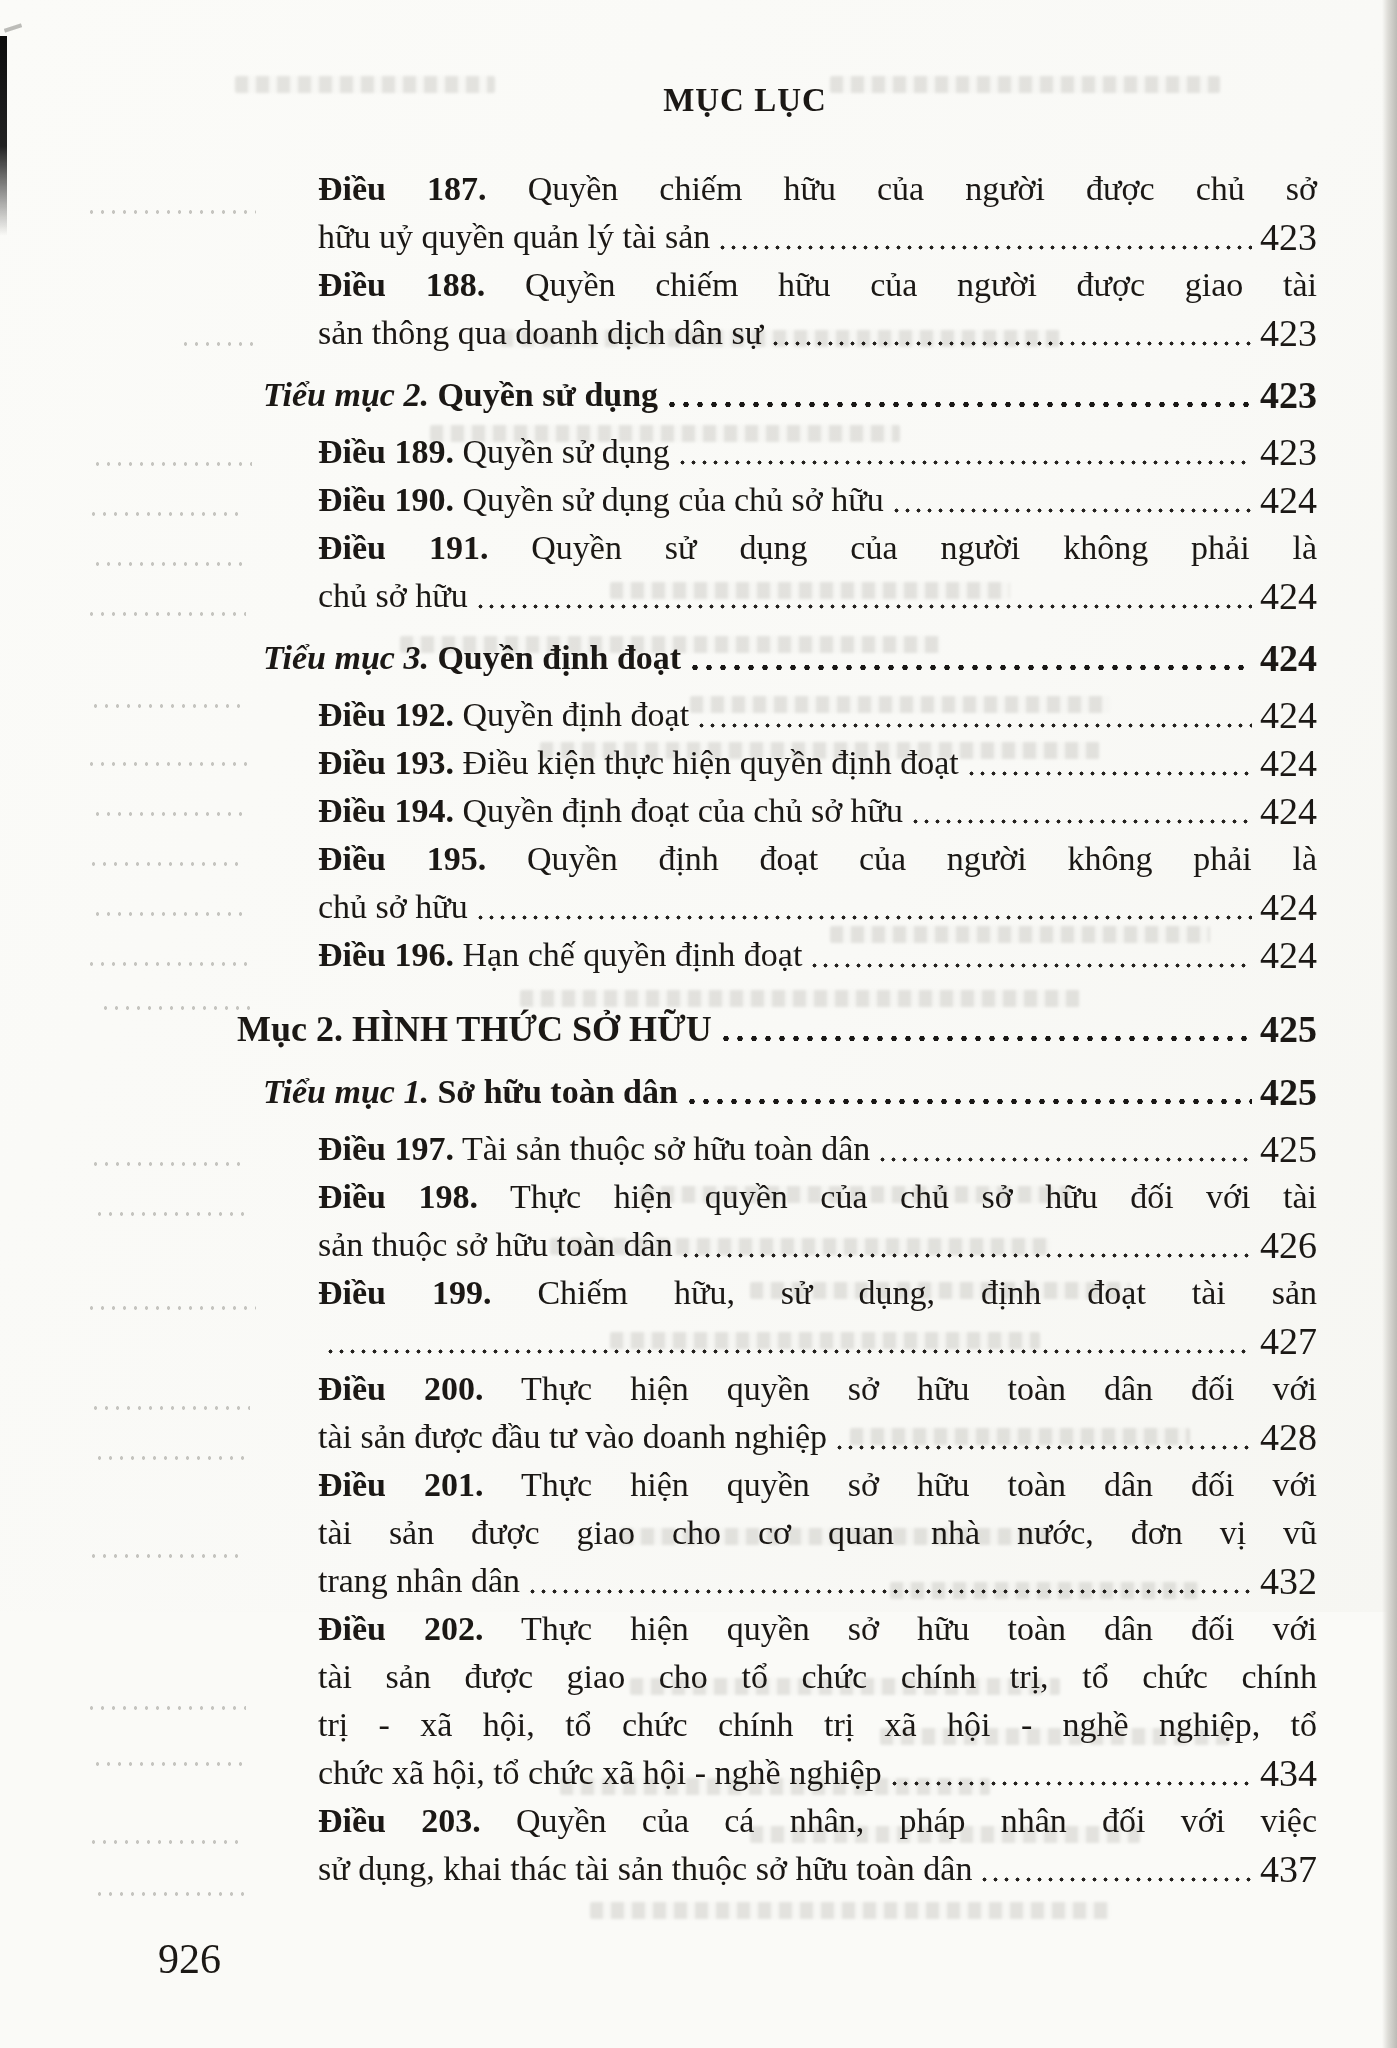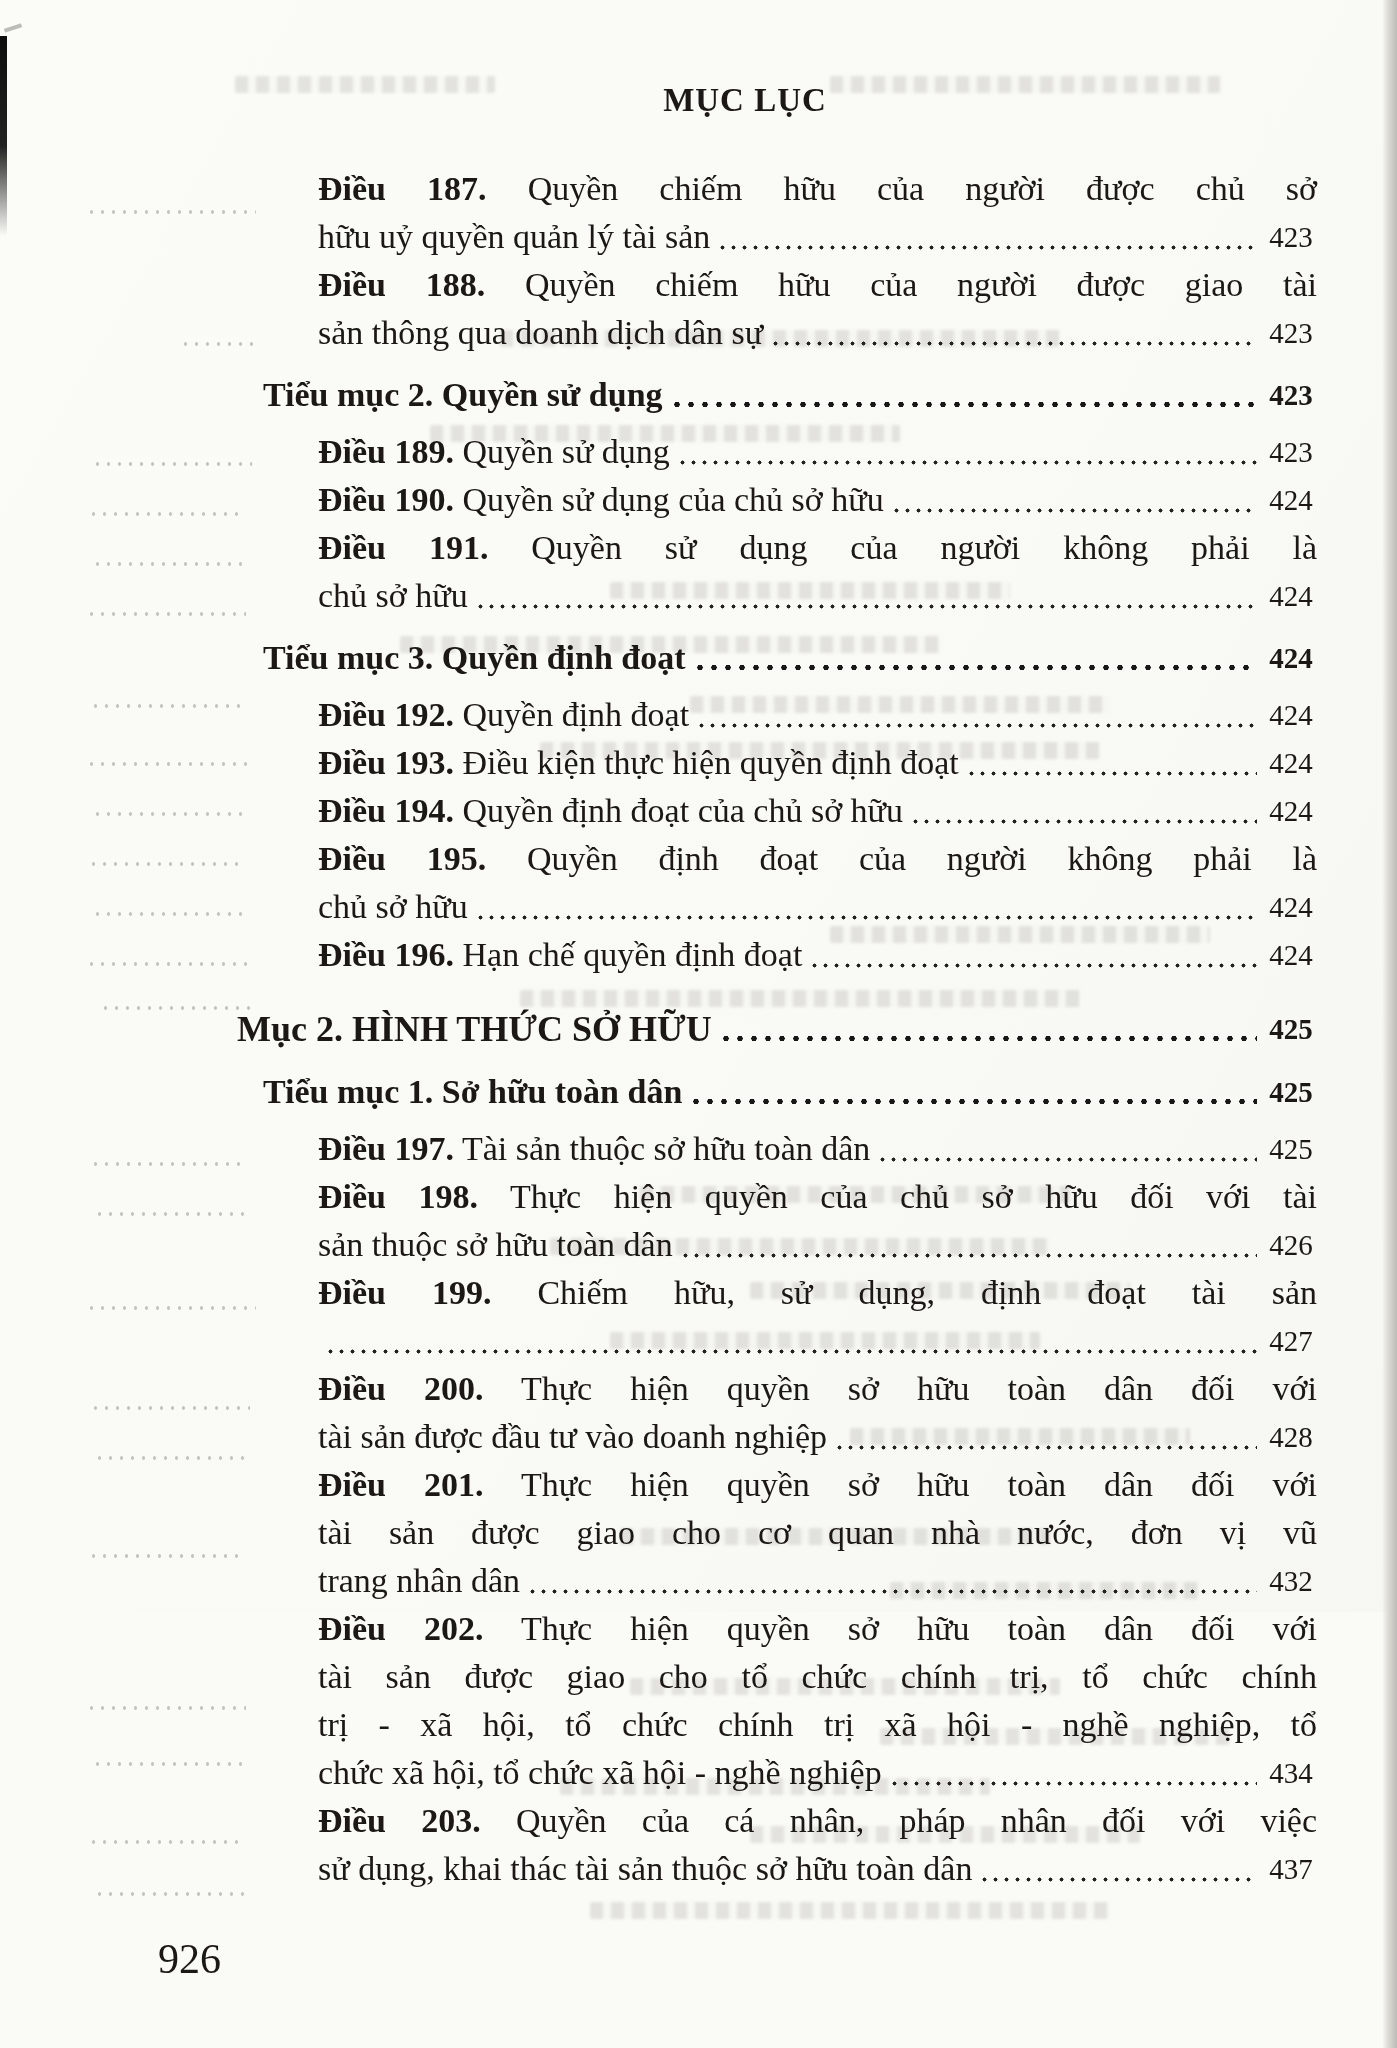--- a/index.html
+++ b/index.html
@@ -54,22 +54,22 @@
   
   .toc{position:absolute;top:165px;left:0;width:1397px;}
   .entry{font-size:34px;line-height:48px;}
   .entry.article{margin-left:318px;width:999px;}
   .entry.subsection{margin-left:263px;width:1054px;margin-top:14px;margin-bottom:9px;font-weight:bold;}
   .entry.section{margin-left:237px;width:1080px;margin-top:26px;margin-bottom:15px;font-weight:bold;font-size:36px;}
   .entry .jl{text-align:justify;text-align-last:justify;}
   .entry .row{display:flex;align-items:stretch;}
   .entry .t{white-space:pre;flex:0 0 auto;}
   .lbl{font-weight:bold;}
-  .subsection .lbl{}
-  .pg{flex:0 0 auto;min-width:52px;text-align:center;font-size:29px;line-height:48px;}
+  .subsection .lbl{font-style:italic;}
+  .pg{flex:0 0 auto;min-width:52px;text-align:left;font-size:38px;line-height:48px;}
   .dots{
     flex:1 1 auto;margin:0 8px 0 6px;
     background-image:radial-gradient(circle,#24211e 1.8px,rgba(0,0,0,0) 2.2px);
     background-size:11px 9px;background-repeat:repeat-x;background-position:1px 30px;
   }
   .subsection .dots,.section .dots{
     background-image:radial-gradient(circle,#191715 2.5px,rgba(0,0,0,0) 2.9px);
     background-size:14px 11px;background-position:1px 28px;
   }
 

